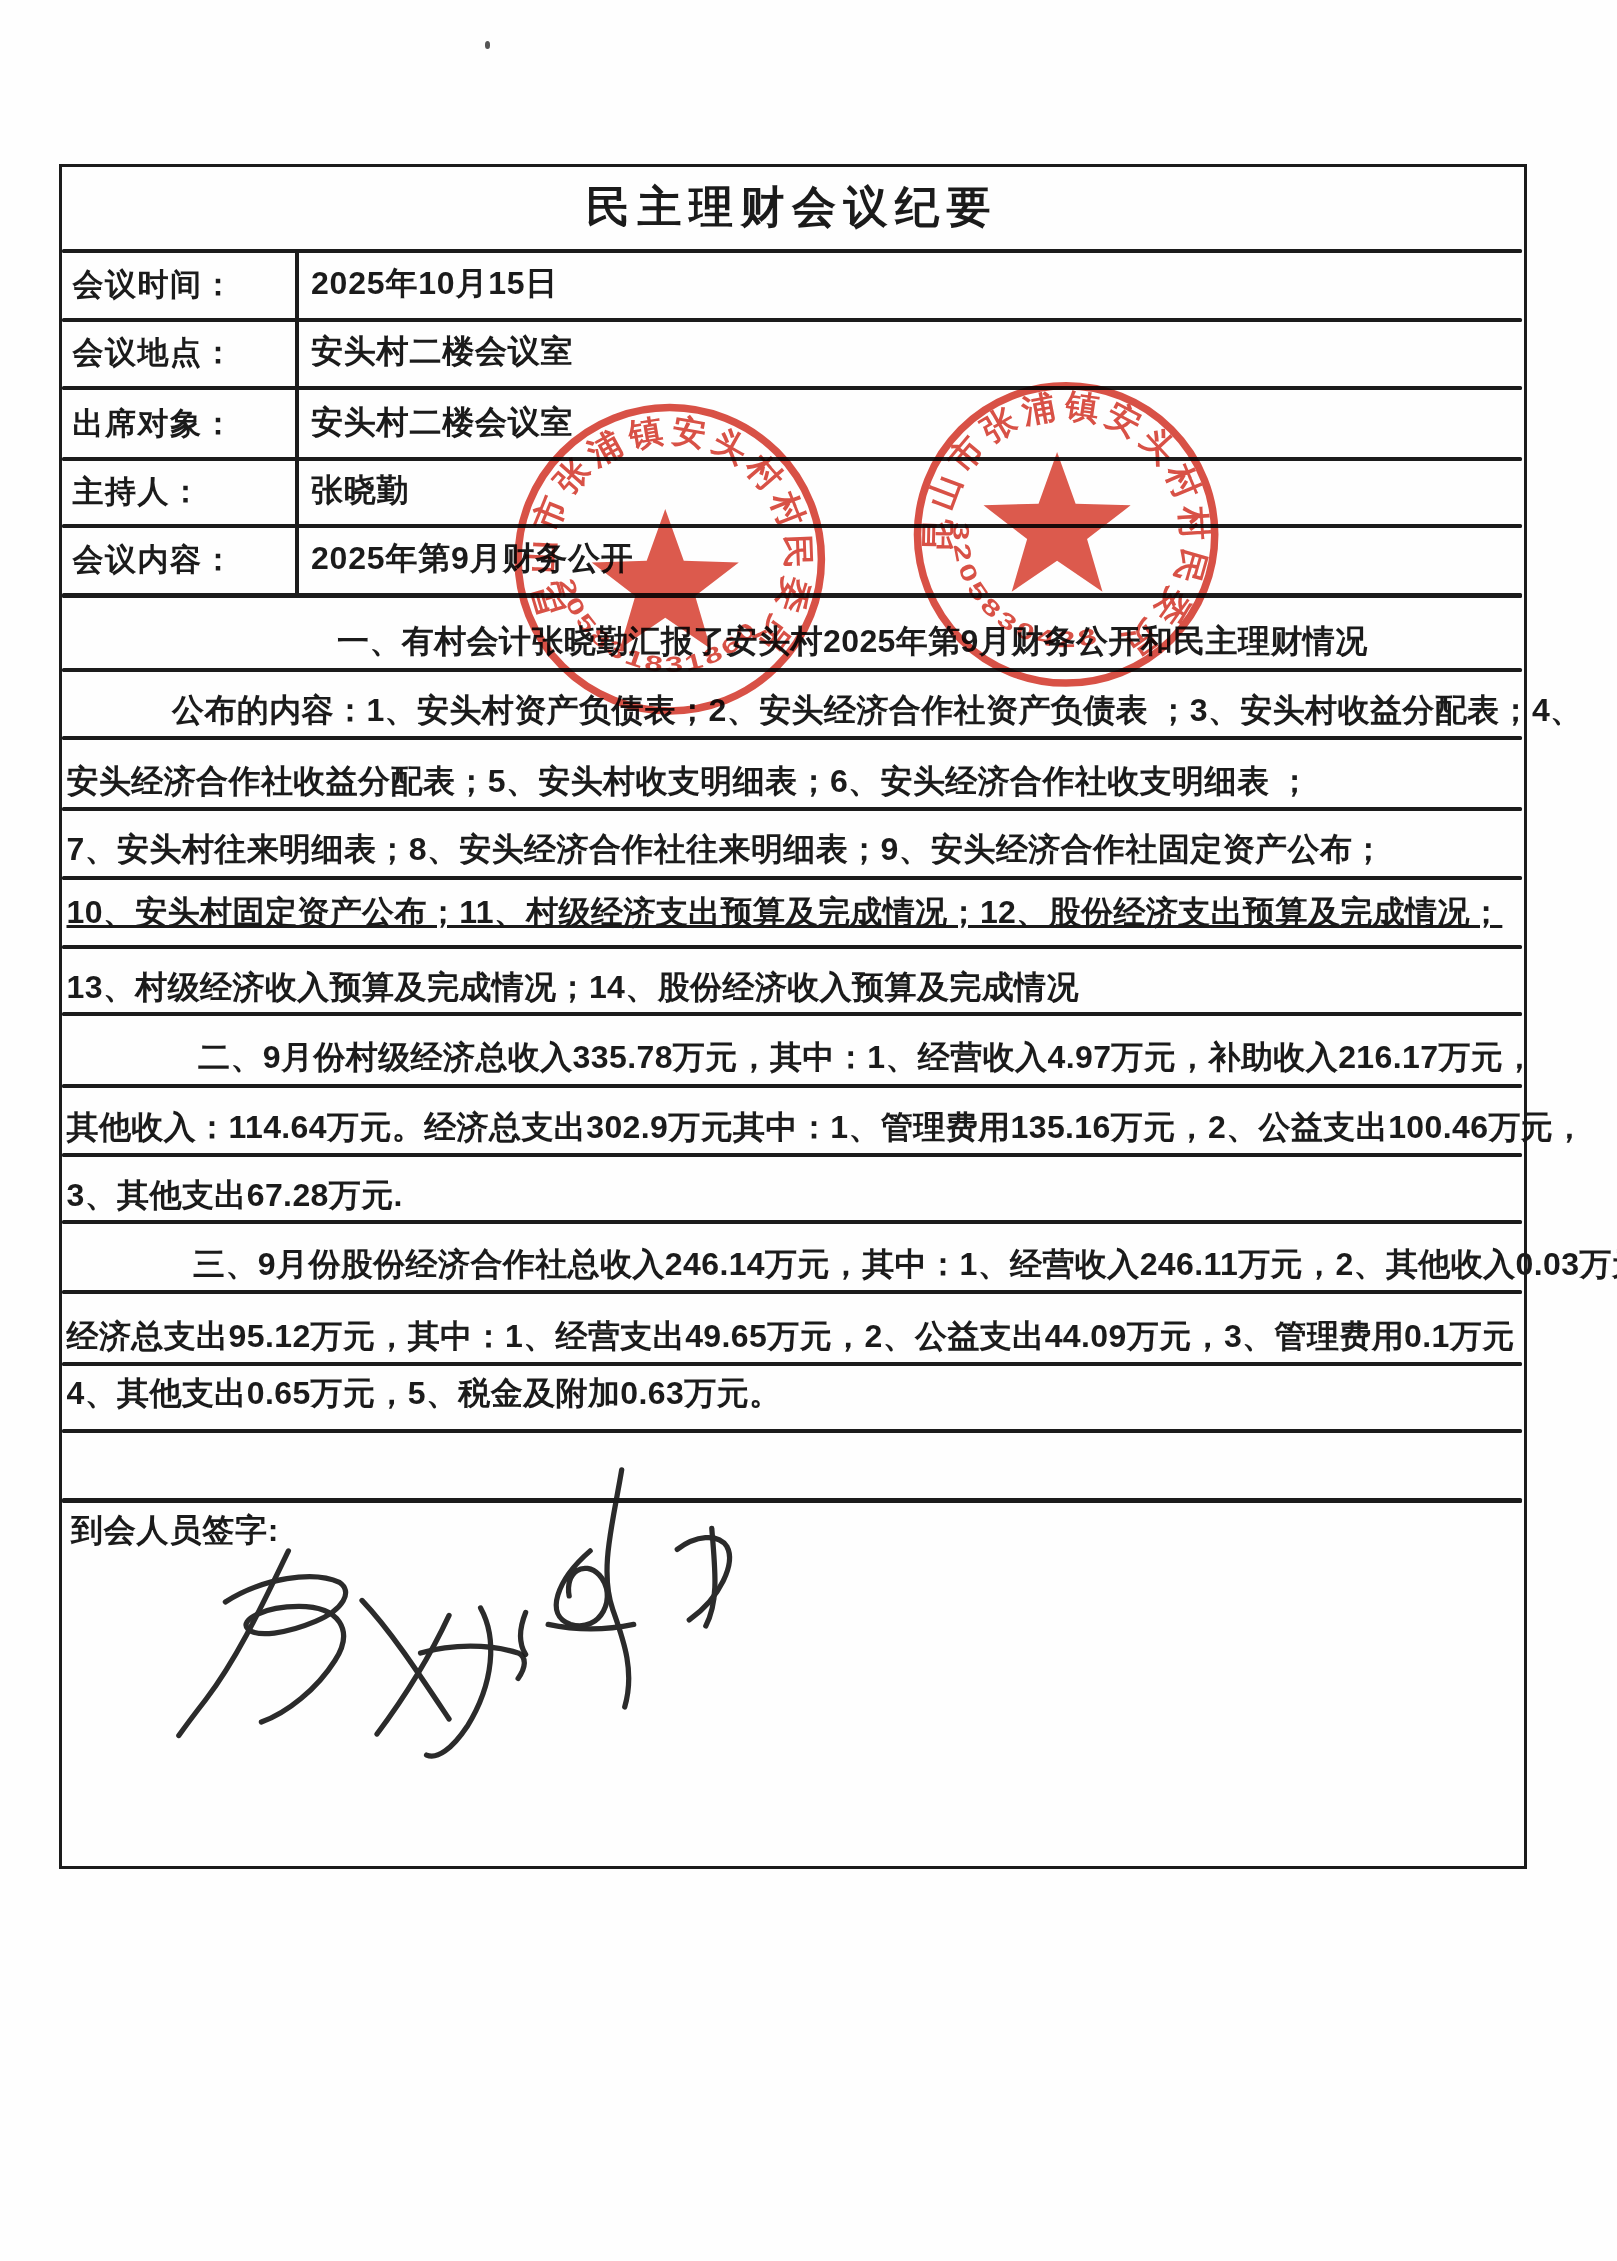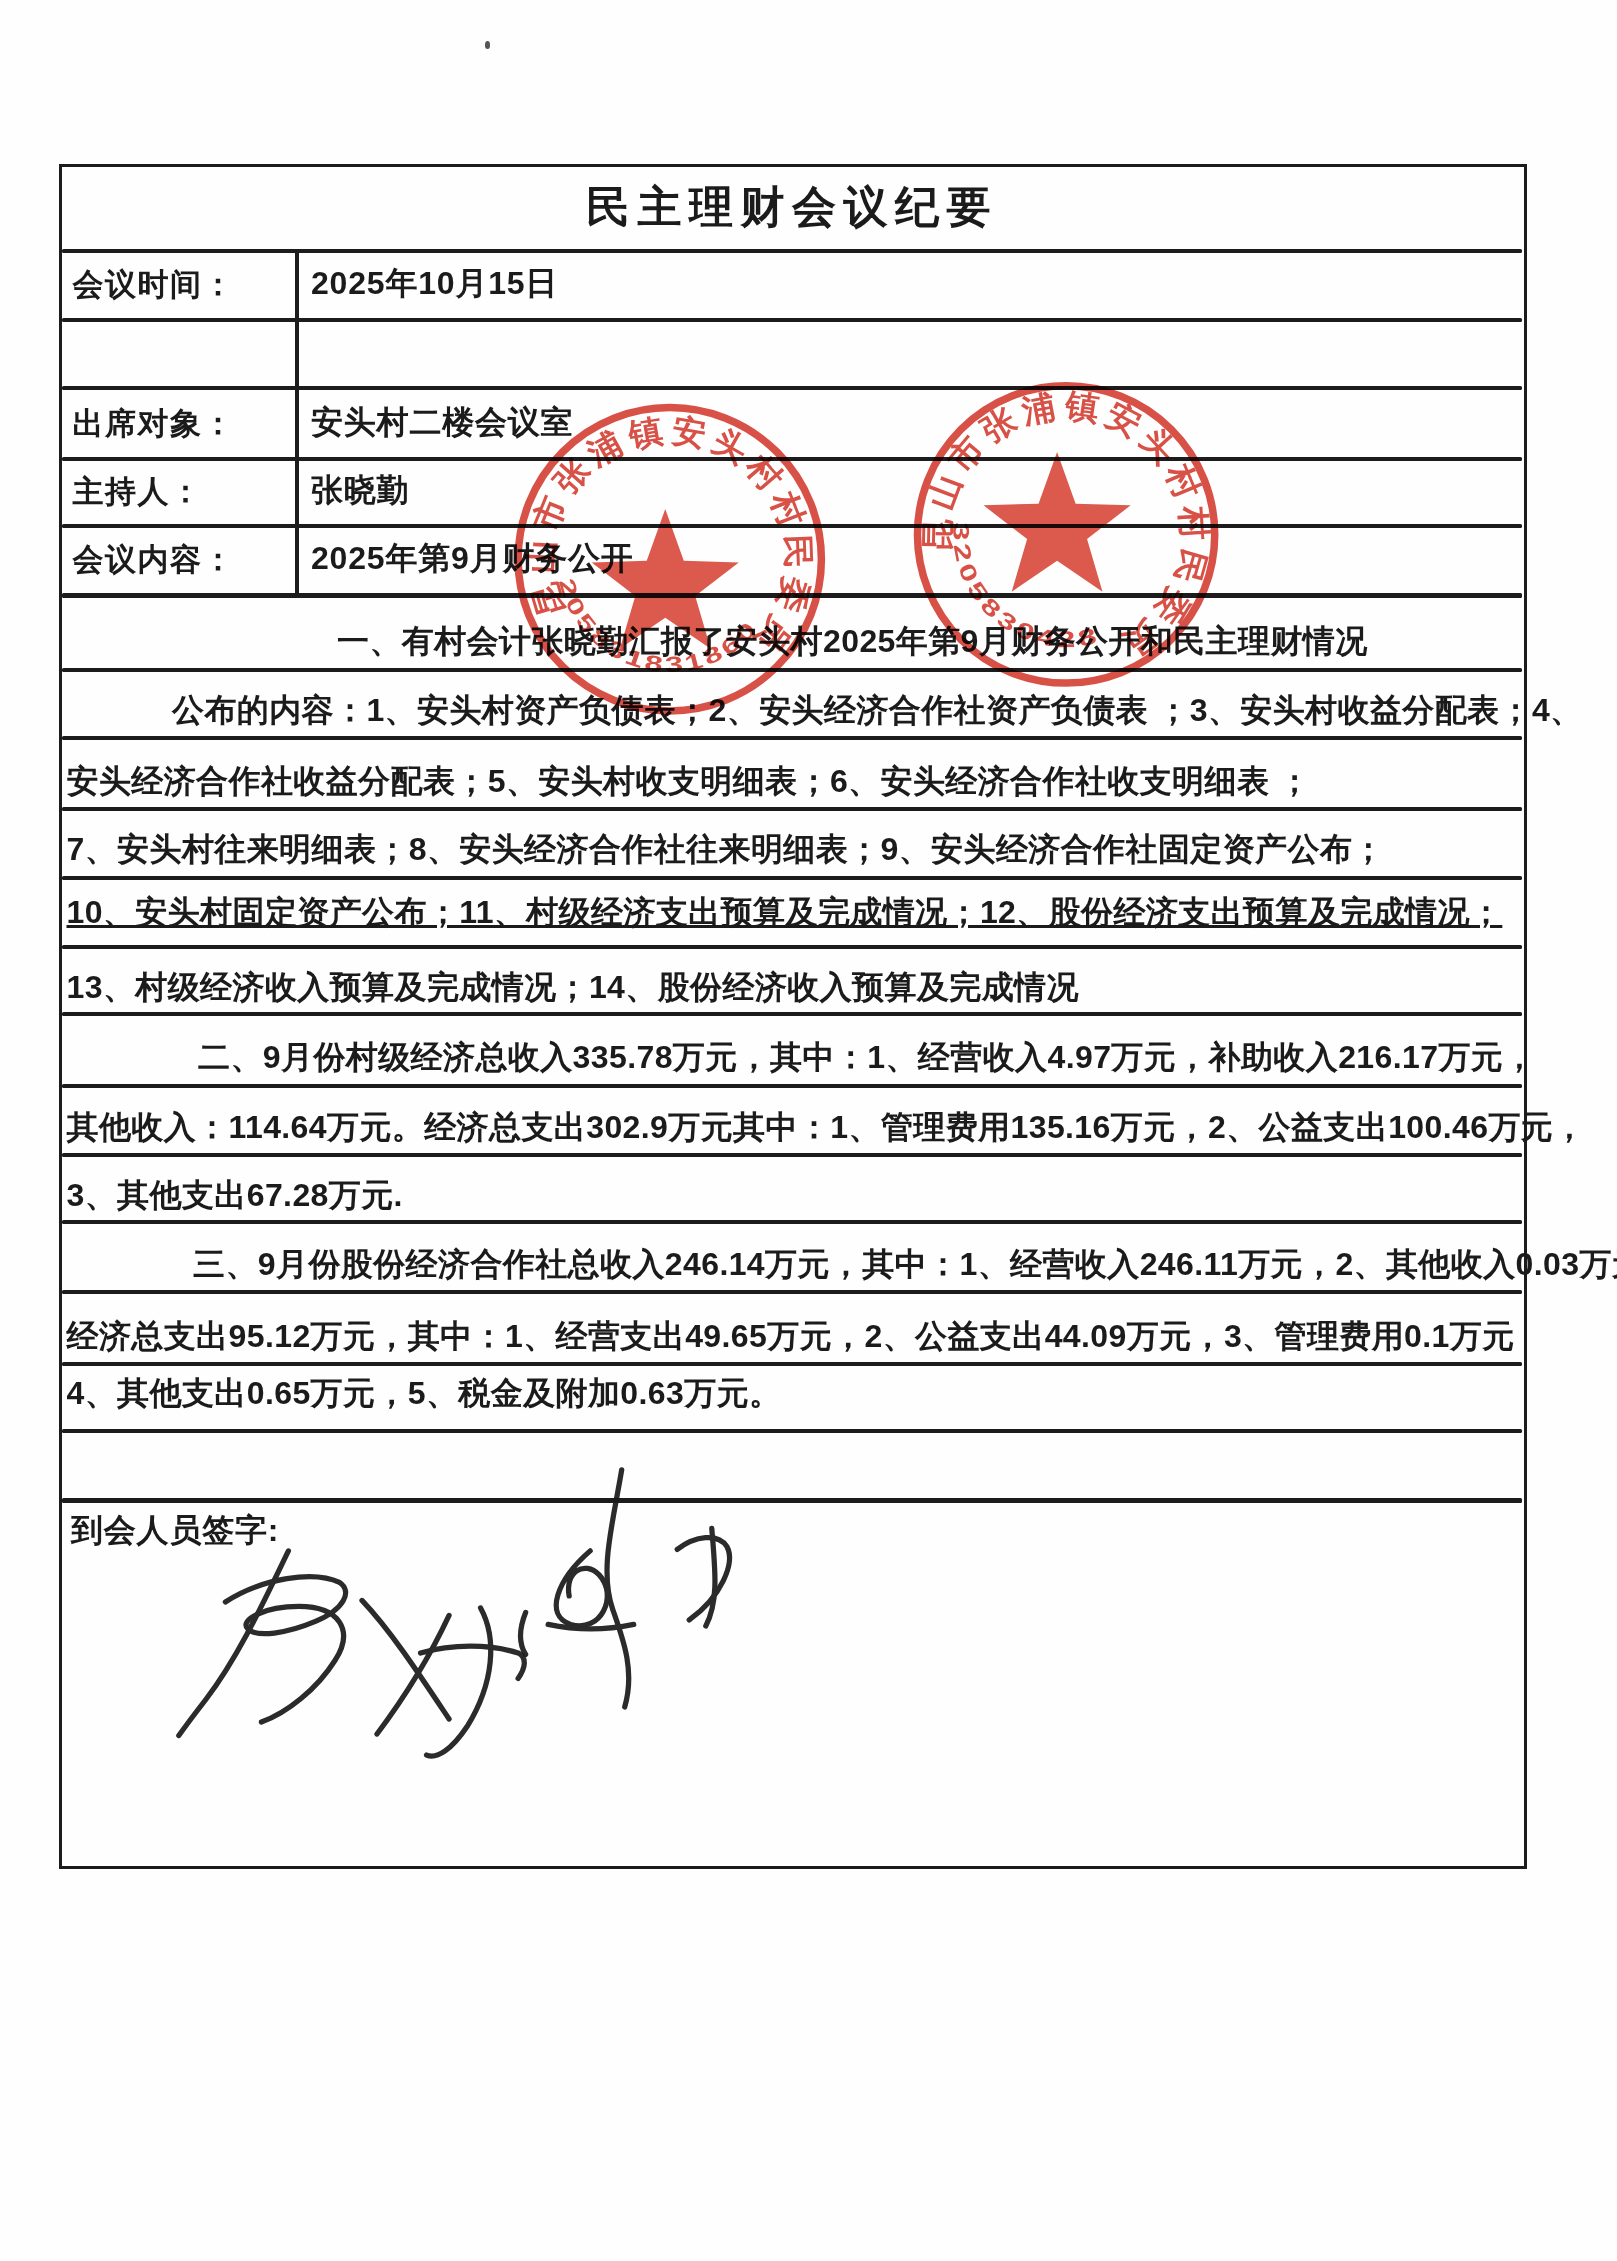--- a/index.html
+++ b/index.html
@@ -48,20 +48,24 @@
     <div class="rule" style="top:151px;"></div>
     <div class="rule" style="top:219px;"></div>
     <div class="rule" style="top:290px;"></div>
     <div class="rule" style="top:357px;"></div>
     <div class="rule bold" style="top:426px;"></div>
     <div class="vdivider"></div>
 
     <div class="frow" style="top:82px;height:69px;">
       <span class="flabel">会议时间：</span>
       <span class="fvalue">2025年10月15日</span>
+    </div>
+    <div class="frow" style="top:151px;height:68px;">
+      <span class="flabel">会议地点：</span>
+      <span class="fvalue">安头村二楼会议室</span>
     </div>
     <div class="frow" style="top:219px;height:71px;">
       <span class="flabel">出席对象：</span>
       <span class="fvalue">安头村二楼会议室</span>
     </div>
     <div class="frow" style="top:290px;height:68px;">
       <span class="flabel">主持人：</span>
       <span class="fvalue">张晓勤</span>
     </div>
     <div class="frow" style="top:357px;height:69px;">

